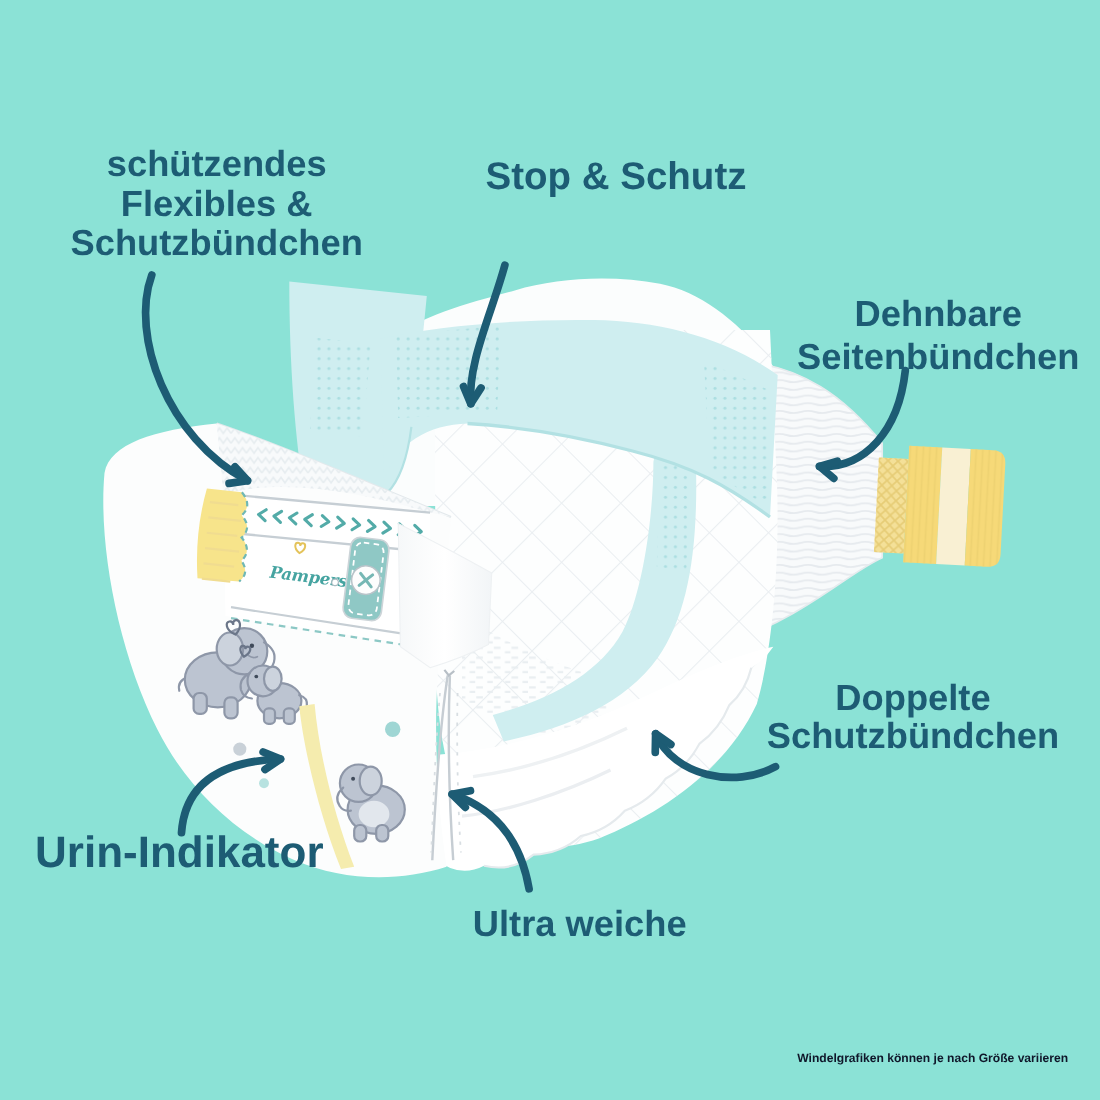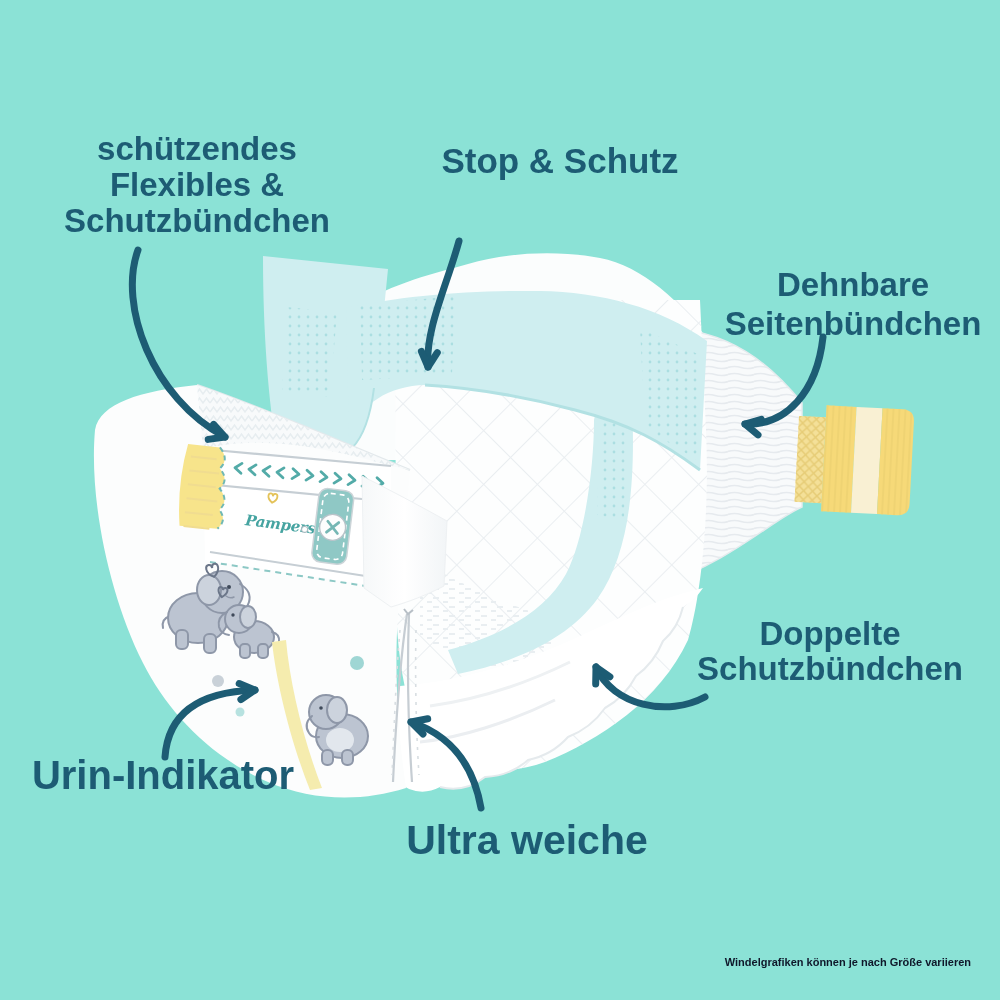--- a/index.html
+++ b/index.html
@@ -5,21 +5,21 @@
   html,body{margin:0;padding:0;}
   body{width:1000px;height:1000px;overflow:hidden;background:#8BE2D6;position:relative;
        font-family:"Liberation Sans",sans-serif;}
   .label{position:absolute;color:#1d5c74;font-weight:bold;text-align:center;}
   .label span{display:block;}
   #lbl-belly{left:37px;top:131px;width:320px;font-size:33px;line-height:36px;}
   #lbl-pocket{left:410px;top:140px;width:300px;font-size:35px;line-height:41px;}
   #lbl-side{left:693px;top:265px;width:320px;font-size:33px;line-height:39px;}
   #lbl-double{left:670px;top:616px;width:320px;font-size:33px;line-height:35px;}
   #lbl-urine{left:13px;top:758px;width:300px;font-size:40px;line-height:34px;}
-  #lbl-soft{left:377px;top:823px;width:300px;font-size:41px;line-height:34px;}
+  #lbl-soft{left:377px;top:823px;width:300px;font-size:33px;line-height:34px;}
   #footer{position:absolute;right:29px;top:956px;width:600px;text-align:right;
           color:#0f172a;font-weight:bold;font-size:11px;}
   svg{position:absolute;left:0;top:0;}
 </style>
 </head>
 <body>
 
 <svg id="scene" width="1000" height="1000" viewBox="0 0 1000 1000">
   <defs>
     <pattern id="quilt" width="38" height="38" patternUnits="userSpaceOnUse" patternTransform="rotate(45)">

